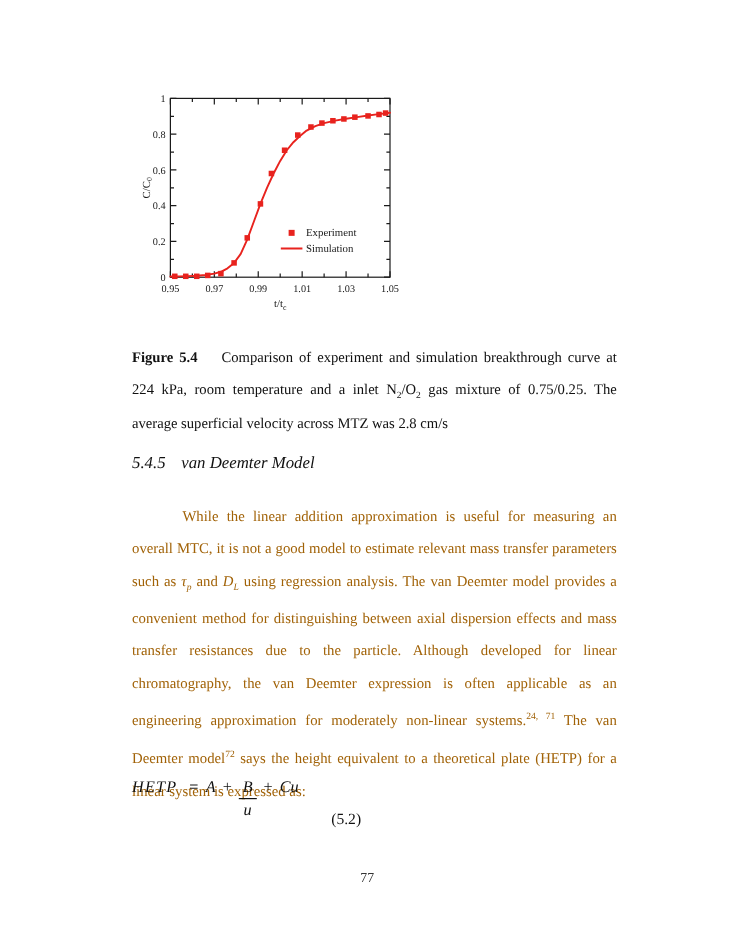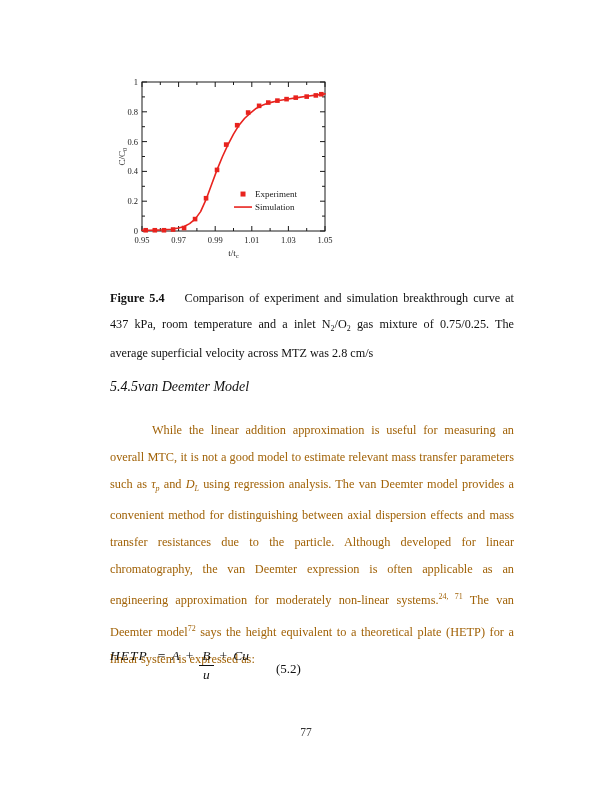--- a/index.html
+++ b/index.html
@@ -19,37 +19,37 @@
   }
   .seg-b { font-weight:bold; margin-right:20px; }
   .seg-i { font-style:italic; }
   .seg-sub { font-size:0.65em; vertical-align:sub; }
   .seg-isub { font-size:0.65em; vertical-align:sub; font-style:italic; }
   .seg-sup { font-size:0.65em; vertical-align:super; }
   .heading {
     position:absolute; left:110px; top:379px;
     font-size:14px; font-weight:normal; font-style:italic; color:#111;
   }
-  .heading .htitle { }
+  .heading .htitle { margin-left:13px; }
   .bodytext {
     position:absolute; left:110px; top:417px; width:404px;
     font-size:12.3px; line-height:27px; text-align:justify; text-align-last:left;
     text-indent:42px; color:#a16207;
   }
   .equation {
     position:absolute; left:110px; top:648px; width:404px; height:44px;
     font-size:13.5px; color:#111;
   }
   .eq-math { display:inline-flex; align-items:flex-start; gap:6px; height:44px; }
   .eq-math .it { font-style:italic; }
   .eq-lhs { letter-spacing:1px; margin-right:4px; }
   .frac { display:inline-flex; flex-direction:column; align-items:center; line-height:1.15; }
   .frac .num { padding:0 3px 1px 3px; border-bottom:1px solid #111; }
   .frac .den { padding-top:1px; }
-  .eq-number { position:absolute; left:166px; top:13px; font-size:13px; }
+  .eq-number { position:absolute; left:166px; top:27px; font-size:13px; }
   .pageno {
     position:absolute; left:0; top:726px; width:100%;
     text-align:center; font-size:11.5px; color:#333;
   }
 </style>
 </head>
 <body>
 
 <div class="page">
 
@@ -134,21 +134,21 @@
         <path d="M30.0 160.4 L37.3 160.3 L44.6 160.1 L52.0 159.8 L59.3 159.2 L66.6 158.0 L72.1 156.5 L77.6 153.6 L83.1 149.1 L88.6 141.6 L94.0 129.7 L99.5 114.8 L105.0 99.9 L110.5 86.5 L116.0 74.6 L121.5 64.1 L127.0 55.2 L132.5 48.5 L138.0 43.3 L143.5 38.8 L150.8 35.1 L158.1 32.6 L167.2 30.5 L176.4 29.0 L185.5 27.6 L194.7 26.3 L203.8 25.1 L213.0 23.9" fill="none" stroke="#e8231e" stroke-width="1.6" stroke-linejoin="round" stroke-linecap="round"></path>
         <text x="121.5" y="186" text-anchor="middle" font-size="9" font-family="&quot;Liberation Serif&quot;, serif" fill="#1a1a1a"><tspan>t/t</tspan><tspan font-size="6.5" dy="2">c</tspan></text>
         <text x="10" y="89.5" text-anchor="middle" font-size="9" font-family="&quot;Liberation Serif&quot;, serif" fill="#1a1a1a" transform="rotate(-90 10 86.5)"><tspan>C/C</tspan><tspan font-size="6.5" dy="2">0</tspan></text>
         <rect x="128.51600000000002" y="121.548" width="5" height="5" fill="#e8231e"></rect>
         <text x="143.01600000000002" y="127.048" font-size="9" font-family="&quot;Liberation Serif&quot;, serif" fill="#1a1a1a">Experiment</text>
         <line x1="122.01600000000002" y1="137.048" x2="140.01600000000002" y2="137.048" stroke="#e8231e" stroke-width="1.6"></line>
         <text x="143.01600000000002" y="140.048" font-size="9" font-family="&quot;Liberation Serif&quot;, serif" fill="#1a1a1a">Simulation</text>
       </svg>
   </figure>
 
-  <p class="caption"><span class="seg-b">Figure 5.4</span><span>Comparison of experiment and simulation breakthrough curve at 437 kPa, room temperature and a inlet N</span><span class="seg-sub">2</span><span>/O</span><span class="seg-sub">2</span><span> gas mixture of 0.75/0.25.  The average superficial velocity across MTZ was 2.8 cm/s</span></p>
+  <p class="caption"><span class="seg-b">Figure 5.4</span><span>Comparison of experiment and simulation breakthrough curve at 224 kPa, room temperature and a inlet N</span><span class="seg-sub">2</span><span>/O</span><span class="seg-sub">2</span><span> gas mixture of 0.75/0.25.  The average superficial velocity across MTZ was 2.8 cm/s</span></p>
 
   <h2 class="heading">
     <span>5.4.5</span><span class="htitle">van Deemter Model</span>
   </h2>
 
   <p class="bodytext"><span>While the linear addition approximation is useful for measuring an overall MTC, it is not a good model to estimate relevant mass transfer parameters such as </span><span class="seg-i">τ</span><span class="seg-isub">p</span><span> and </span><span class="seg-i">D</span><span class="seg-isub">L</span><span> using regression analysis.  The van Deemter model provides a convenient method for distinguishing between axial dispersion effects and mass transfer resistances due to the particle.  Although developed for linear chromatography, the van Deemter expression is often applicable as an engineering approximation for moderately non-linear systems.</span><span class="seg-sup">24, 71</span><span> The van Deemter model</span><span class="seg-sup">72</span><span> says the height equivalent to a theoretical plate (HETP) for a linear system is expressed as:</span></p>
 
   <div class="equation">
     <span class="eq-math">
       <span class="it eq-lhs">HETP</span>

